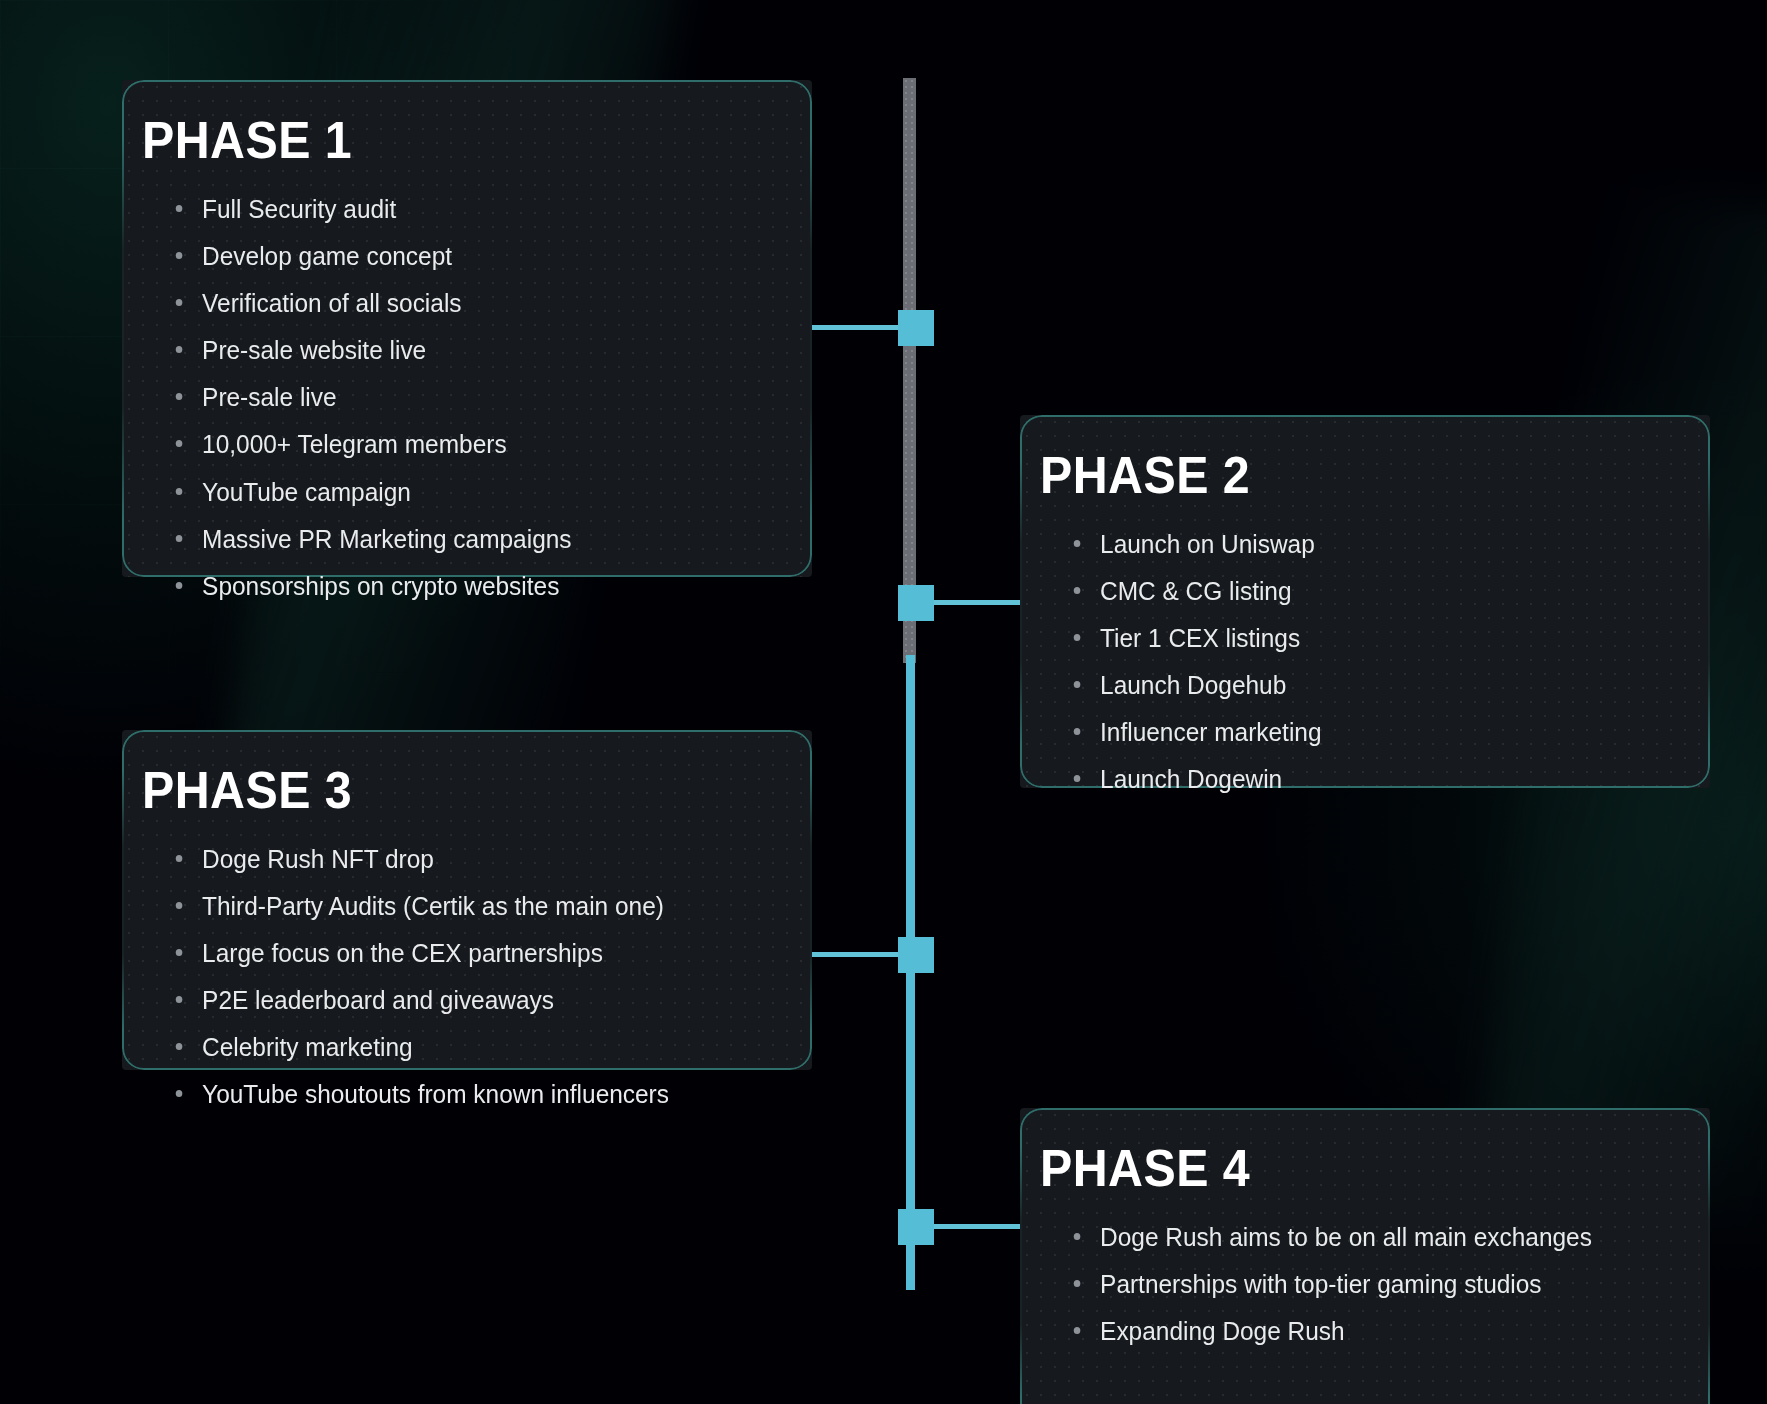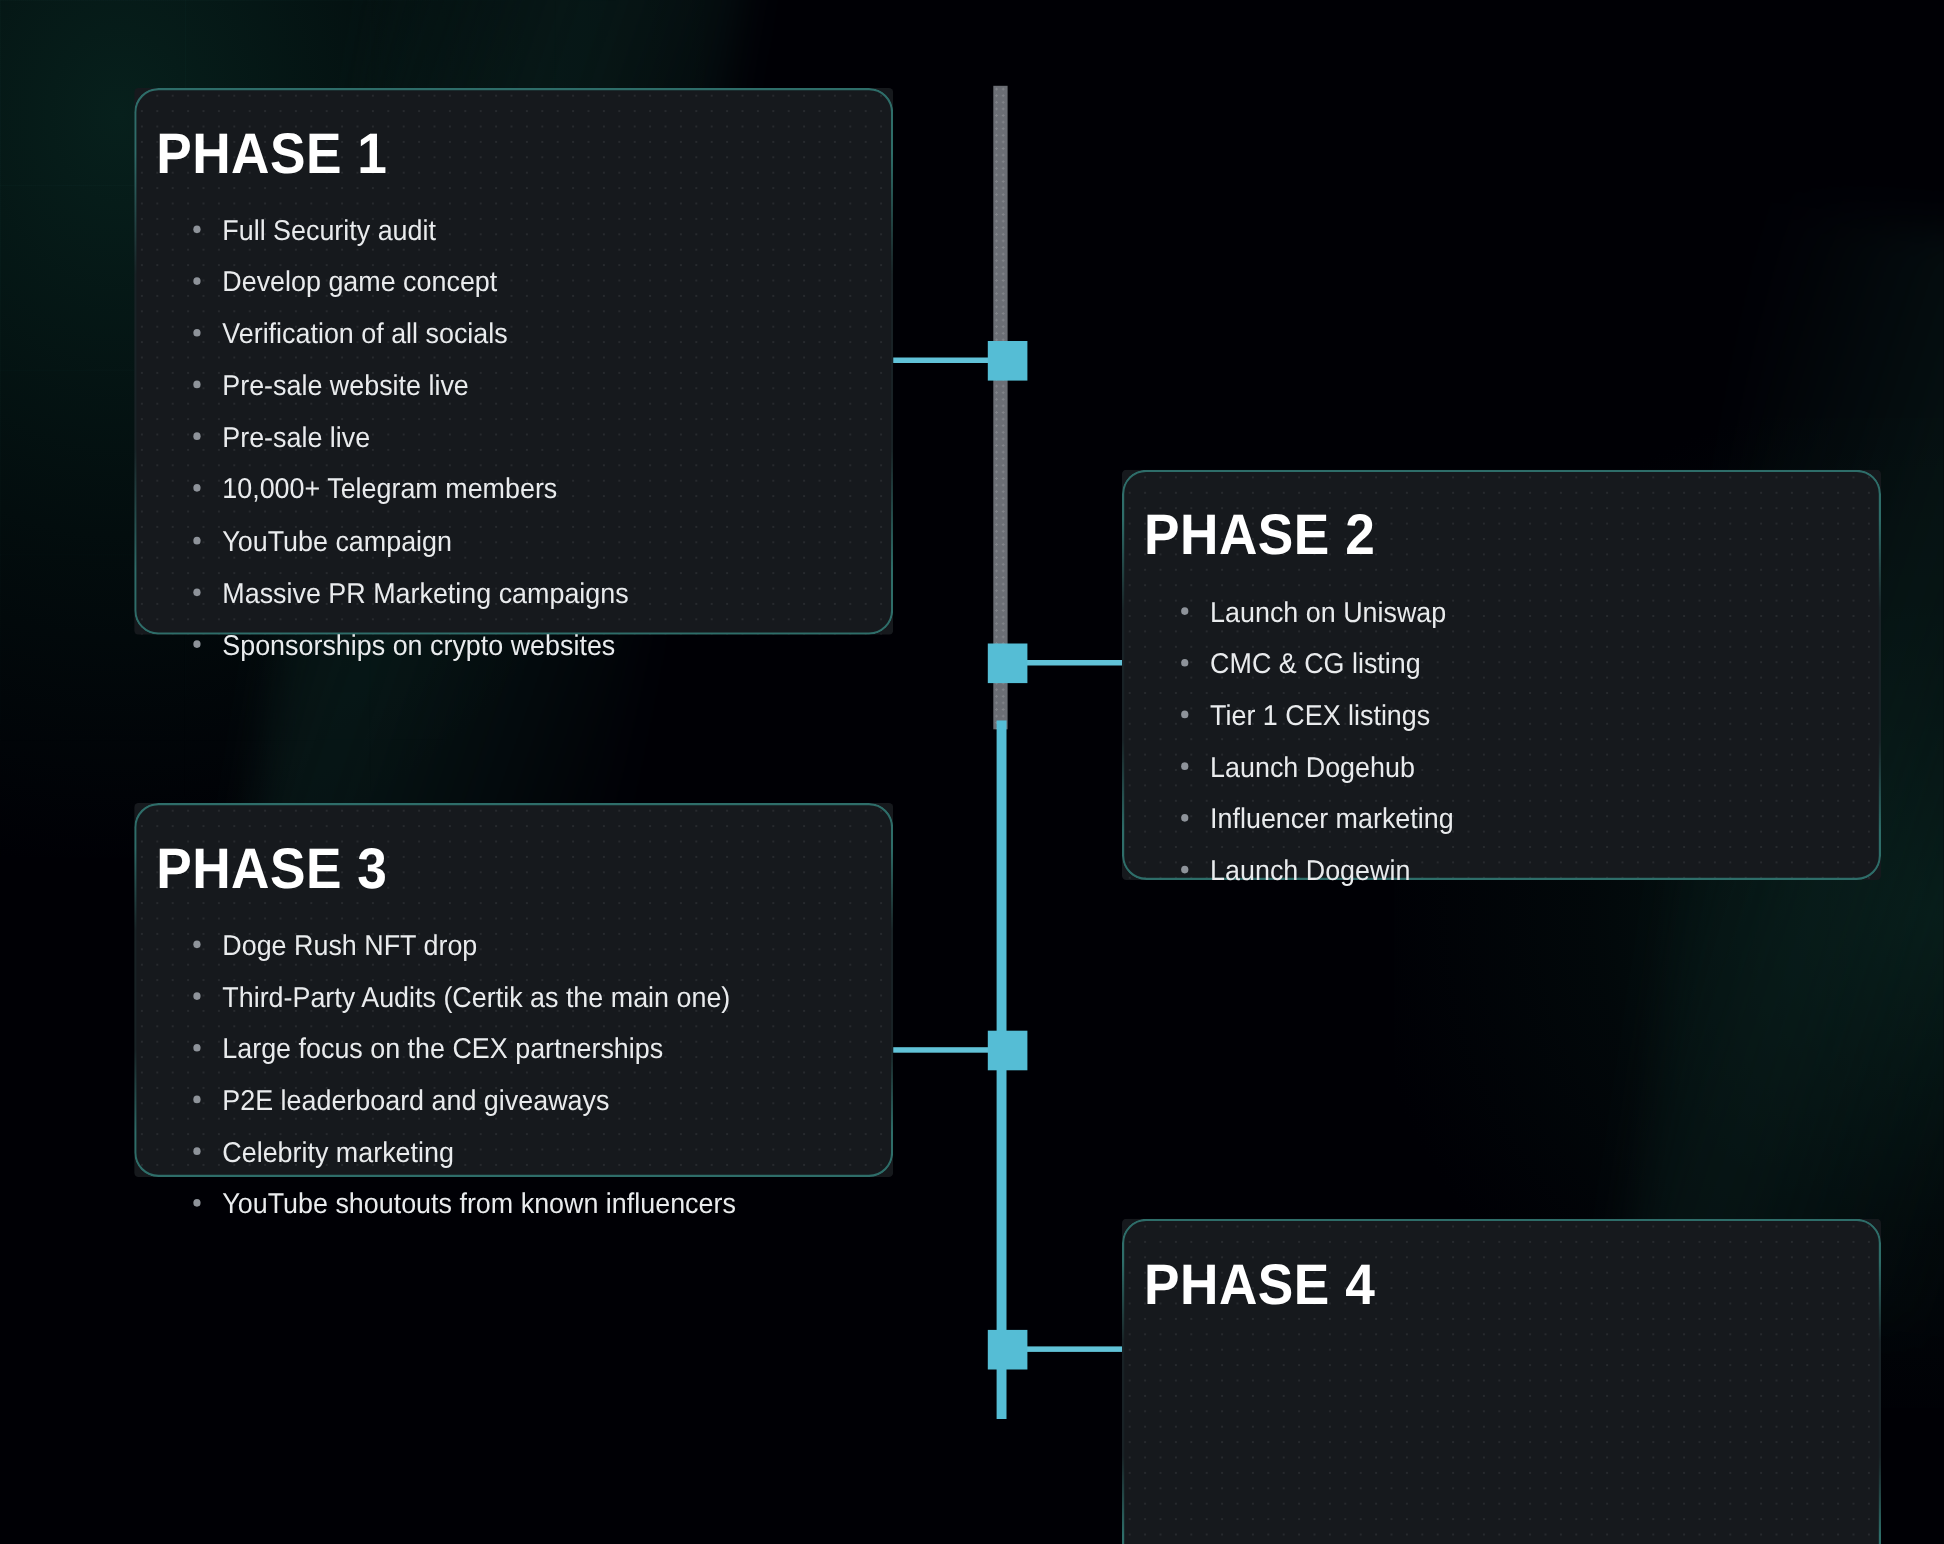--- a/index.html
+++ b/index.html
@@ -102,21 +102,21 @@
   }
   .card-list li:last-child{padding-bottom:0;}
   .card-list li .dot{
     position:absolute;left:4px;top:13px;
     width:7px;height:7px;border-radius:50%;
     background:#8e939a;
   }
 
   
   #card-phase-1{left:122px;top:80px;width:690px;height:497px;}
-  #card-phase-2{left:1020px;top:427px;width:690px;height:373px;}
+  #card-phase-2{left:1020px;top:415px;width:690px;height:373px;}
   #card-phase-3{left:122px;top:730px;width:690px;height:340px;}
   #card-phase-4{left:1020px;top:1108px;width:690px;height:327px;}
 
   
   #node-1{left:898px;top:310px;}
   #node-2{left:898px;top:585px;}
   #node-3{left:898px;top:937px;}
   #node-4{left:898px;top:1209px;}
 
   
@@ -189,13 +189,18 @@
       <li><span class="dot"></span><span>Large focus on the CEX partnerships</span></li>
       <li><span class="dot"></span><span>P2E leaderboard and giveaways</span></li>
       <li><span class="dot"></span><span>Celebrity marketing</span></li>
       <li><span class="dot"></span><span>YouTube shoutouts from known influencers</span></li>
     </ul>
 </div>
 
 <div class="card" id="card-phase-4">
   <div class="card-border"></div>
   <h2 class="card-title">PHASE 4</h2>
+  <ul class="card-list">
+      <li><span class="dot"></span><span>Doge Rush aims to be on all main exchanges</span></li>
+      <li><span class="dot"></span><span>Partnerships with top-tier gaming studios</span></li>
+      <li><span class="dot"></span><span>Expanding Doge Rush</span></li>
+    </ul>
 </div>
 
 </body></html>

